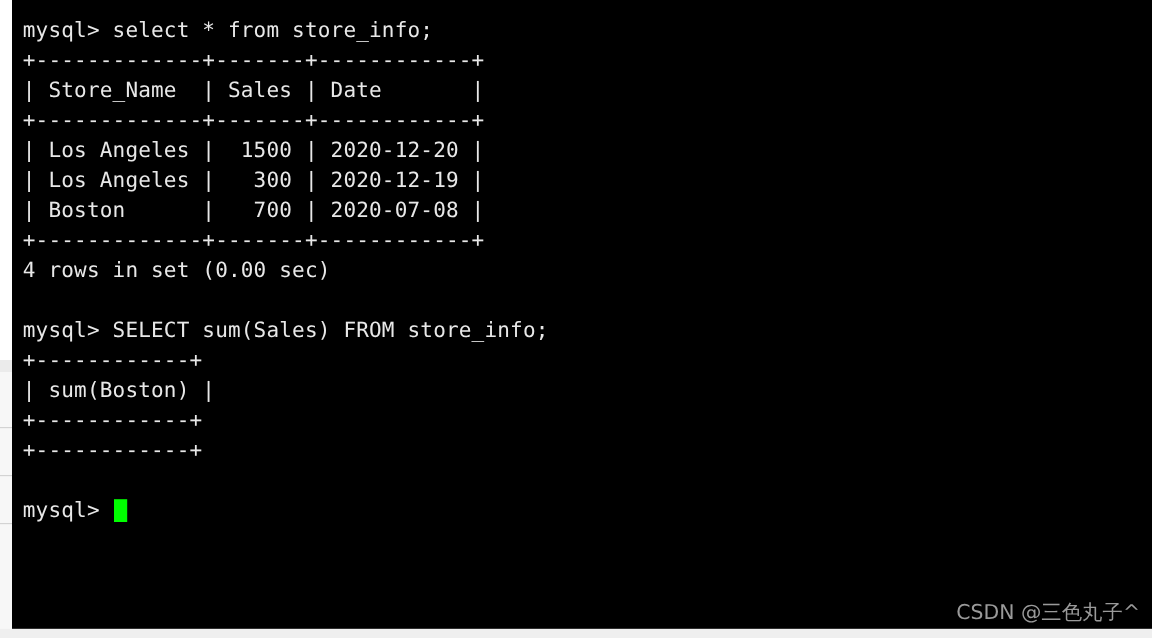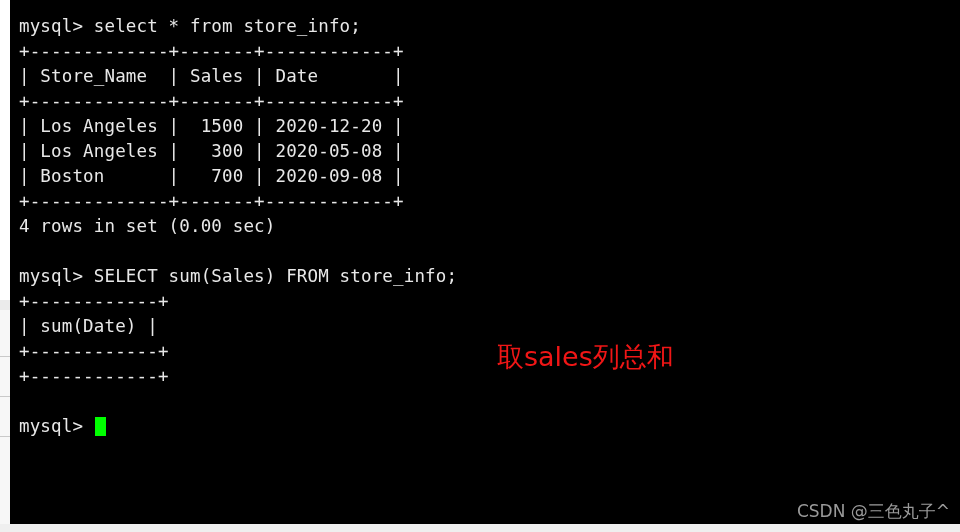--- a/index.html
+++ b/index.html
@@ -158,33 +158,32 @@
   <div class="bottom-strip"></div>
 
   <div class="terminal">
     <div class="term-body">
 
       <div class="line">mysql&gt; select * from store_info;</div>
       <div class="line">+-------------+-------+------------+</div>
       <div class="line">| Store_Name  | Sales | Date       |</div>
       <div class="line">+-------------+-------+------------+</div>
       <div class="line">| Los Angeles |  1500 | 2020-12-20 |</div>
-      <div class="line">| Los Angeles |   300 | 2020-05-08 |</div>
-      <div class="line">| Boston      |   700 | 2020-09-08 |</div>
+      <div class="line">| Los Angeles |   300 | 2020-12-19 |</div>
+      <div class="line">| Boston      |   700 | 2020-07-08 |</div>
       <div class="line">+-------------+-------+------------+</div>
       <div class="line">4 rows in set (0.00 sec)</div>
       <div class="line blank"></div>
       <div class="line">mysql&gt; SELECT sum(Sales) FROM store_info;</div>
       <div class="line">+------------+</div>
-      <div class="line">| sum(Date) |</div>
+      <div class="line">| sum(Boston) |</div>
       <div class="line">+------------+</div>
       <div class="line">+------------+</div>
       <div class="line blank"></div>
 
       <div class="line prompt-line"><span>mysql&gt; </span><span class="cursor"></span></div>
 
     </div>
 
-    <div class="annotation">取sales列总和</div>
     <div class="watermark">CSDN @三色丸子^</div>
   </div>
 
 </div>
 
 </body></html>

